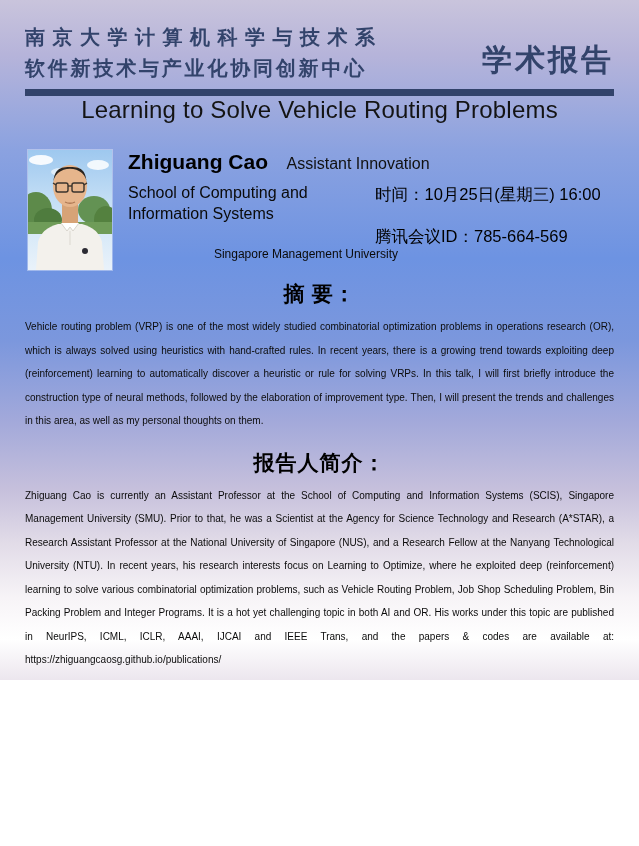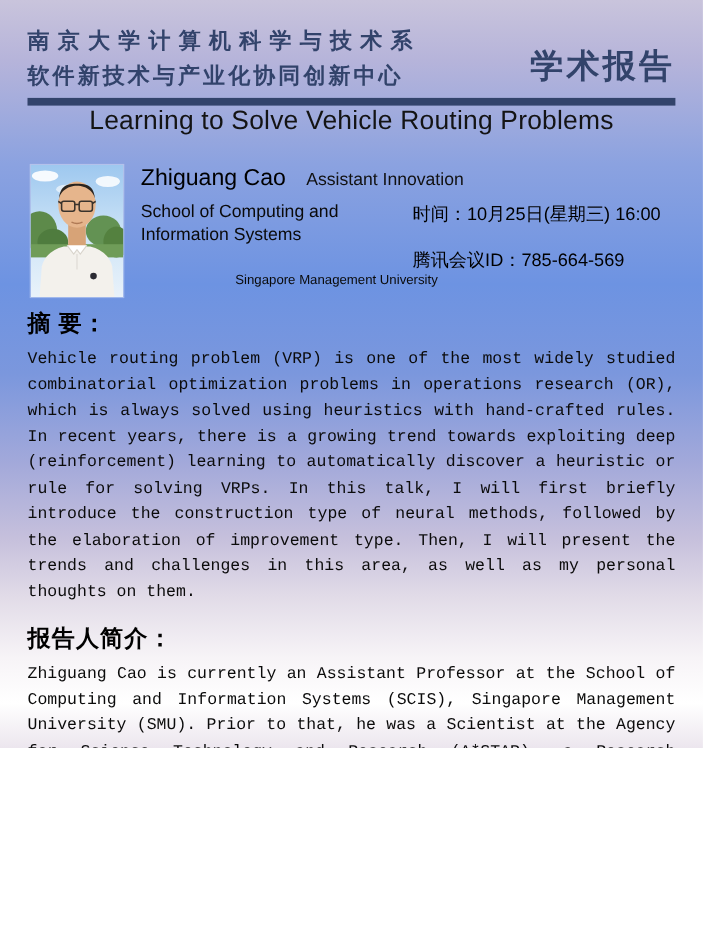--- a/index.html
+++ b/index.html
@@ -38,38 +38,38 @@
   }
   
   .speaker { position:relative; margin:26px 25px 0 28px; height:122px; }
   .photo {
     position:absolute; left:0; top:0; width:84px; height:120px;
     box-shadow:0 0 0 1px rgba(255,255,255,0.35);
   }
   .photo svg { display:block; }
   .mid { position:absolute; left:100px; top:0; width:270px; color:#0a0a0a; }
   .name-row { white-space:nowrap; }
-  .name { font-size:21px; font-weight:normal; color:#000; }
+  .name { font-size:21px; font-weight:bold; color:#000; }
   .position { font-size:16px; margin-left:14px; color:#111; }
   .school { margin-top:8px; font-size:16px; line-height:21px; width:195px; }
   .university { margin-top:23px; font-size:12px; white-space:nowrap;text-align:right; }
   .info-col { position:absolute; left:347px; top:34px; font-size:16.5px; color:#000; white-space:nowrap; }
   .info-line + .info-line { margin-top:20px; }
   
   .section { margin:0 25px; color:#0b0b0b; }
   .section-abstract { margin-top:8px; }
   .section-bio { margin-top:16px; }
   .section-heading {
     font-family:"Liberation Serif", serif;
-    font-size:21px; font-weight:bold; color:#000; letter-spacing:1px;
+    font-size:21px; font-weight:bold; color:#000; letter-spacing:1px;text-align:center;
   }
   .section-body {
     margin-top:7px;
-    font-family:Liberation Mono, monospace;
-    font-size:15px; line-height:23.5px;
+    font-family:Liberation Sans, sans-serif;
+    font-size:10px; line-height:23.5px;
     text-align:justify;
   }
   
   .footer { position:absolute; left:0; top:741px; width:639px; height:105px; }
   .logo-left  { position:absolute; left:346px; top:0; }
   .logo-right { position:absolute; left:466px; top:0; }
 </style>
 </head>
 <body>
 

